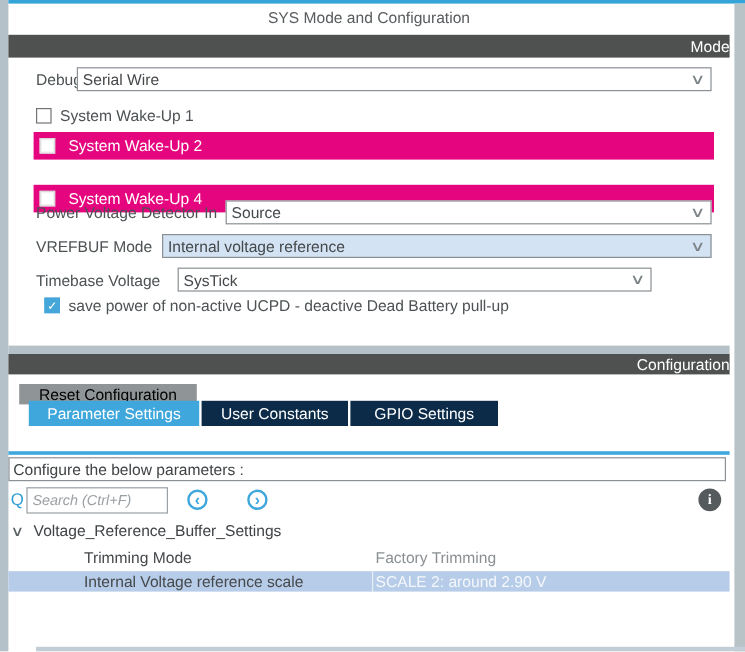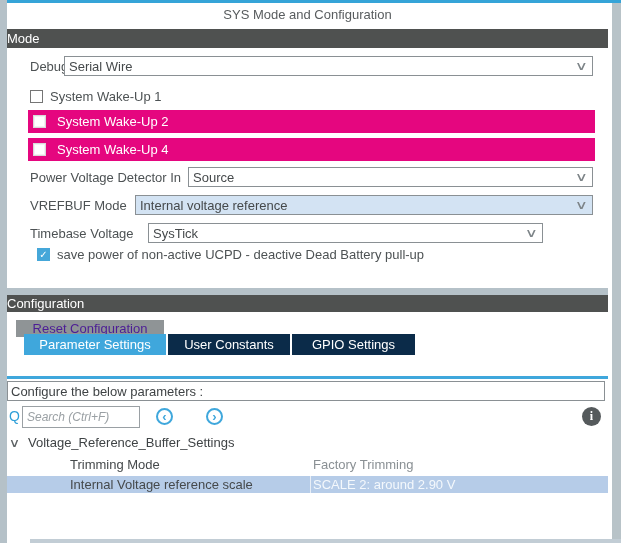--- a/index.html
+++ b/index.html
@@ -11,21 +11,21 @@
   .abs { position:absolute; }
 
   
   .left-strip  { left:0; top:0; width:7px; height:543px; background:#b5c1c8; }
   .top-line    { left:7px; top:0; width:614px; height:3px; background:#35a4d8; }
   .right-strip { left:612px; top:3px; width:9px; height:540px; background:#b8c3c8; }
   .bottom-strip{ left:30px; top:539px; width:591px; height:4px; background:#c2cdd5; }
 
   .panel-title { left:7px; top:7px; width:601px; text-align:center; color:#585c5e; }
 
-  .dark-bar { background:#4f5150; color:#ffffff; display:flex; align-items:center; justify-content:flex-start; }
+  .dark-bar { background:#4f5150; color:#ffffff; display:flex; align-items:center; justify-content:flex-end; }
   .mode-bar   { left:7px; top:29px;  width:601px; height:19px; }
   .config-bar { left:7px; top:295px; width:601px; height:17px; }
   .section-band { left:7px; top:288px; width:601px; height:7px; background:#b5c1c8; }
 
   .field-label { height:20px; display:flex; align-items:center; white-space:nowrap; }
 
   .dropdown {
     background:#ffffff; border:1px solid #8a9094; height:20px;
     display:flex; align-items:center; padding-left:4px; color:#45494b;
   }
@@ -44,21 +44,21 @@
     display:flex; align-items:center; justify-content:center; font-size:10px;
   }
 
   .pink-row { left:28px; width:567px; height:23px; background:#e5067f; display:flex; align-items:center; }
   .pink-row .checkbox { margin-left:5px; }
   .pink-row .pr-label { color:#ffffff; margin-left:11px; }
 
   .cb-row-label { white-space:nowrap; }
 
   .reset-btn {
-    left:16px; top:320px; width:148px; height:17px; background:#8f9496; color:#4c1d95;
+    left:16px; top:320px; width:148px; height:17px; background:#8f9496; color:#000000;
     display:flex; align-items:center; justify-content:center; border:none; font-size:13px;
     font-family:"Liberation Sans", sans-serif;
   }
 
   .tab { top:334px; height:21px; display:flex; align-items:center; justify-content:center; color:#ffffff; }
   .tab.active   { background:#3fa7dc; }
   .tab.inactive { background:#0b2b49; }
   .tab-underline { left:7px; top:376px; width:601px; height:3px; background:#3fa7dc; }
 
   .instruction-box {
@@ -118,21 +118,21 @@
 <div class="abs" style="left:30px; top:89px; display:flex; align-items:center;">
   <span class="checkbox"></span>
   <span class="cb-row-label" style="margin-left:7px;">System Wake-Up 1</span>
 </div>
 
 <div class="abs pink-row" style="top:110px;">
   <span class="checkbox on-pink"></span>
   <span class="pr-label">System Wake-Up 2</span>
 </div>
 
-<div class="abs pink-row" style="top:138px;">
+<div class="abs pink-row" style="top:154px;">
   <span class="checkbox on-pink"></span>
   <span class="pr-label">System Wake-Up 4</span>
 </div>
 
 <div class="abs field-label" style="left:30px; top:167px;">Power Voltage Detector In</div>
 <div class="abs dropdown" style="left:188px; top:167px; width:405px;">
   <span>Source</span>
   <span class="dd-chevron">∨</span>
 </div>
 

